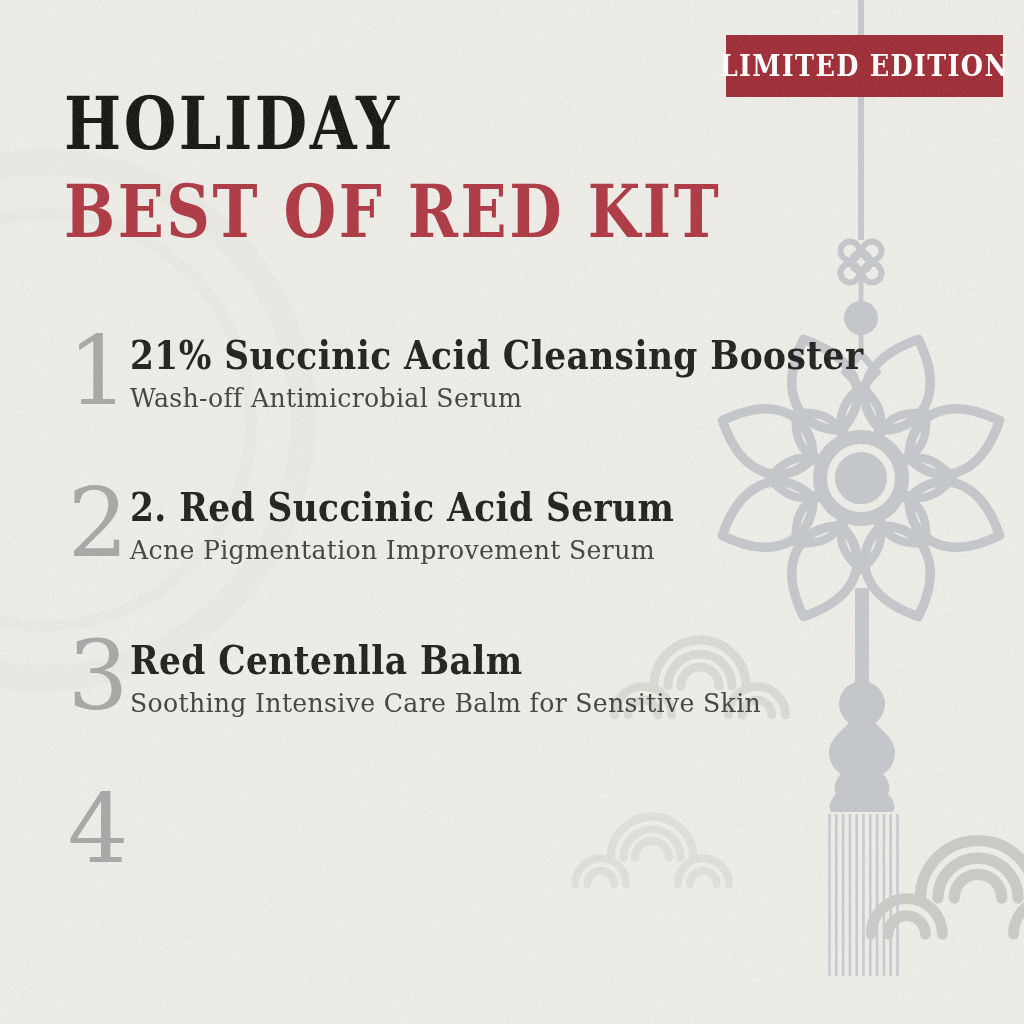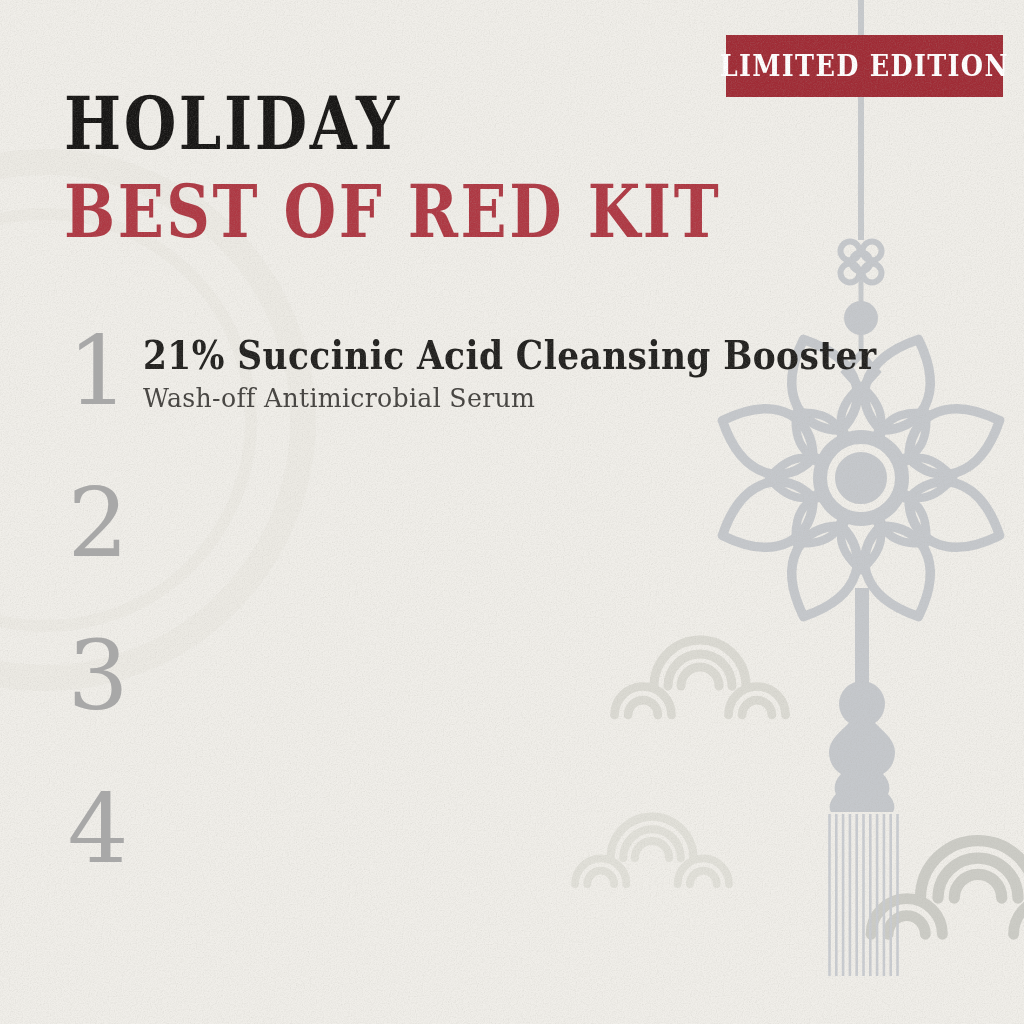--- a/index.html
+++ b/index.html
@@ -31,21 +31,21 @@
     transform:scaleX(.84);transform-origin:left top;white-space:nowrap;
   }
   .hl1{top:88px;color:#161514;}
   .hl2{top:176px;color:#AE3843;}
 
   .item{position:absolute;left:66px;z-index:2;display:flex;align-items:flex-start;}
   .num{
     width:64px;flex:0 0 64px;text-align:center;
     font-size:96px;line-height:.9;font-weight:400;color:#A8A8A8;
   }
-  .itxt{margin-left:13px;margin-top:5px;}
+  .itxt{margin-top:5px;}
   .ititle{
     font-size:40px;font-weight:700;color:#21201E;line-height:1.12;
     letter-spacing:.5px;transform:scaleX(.86);transform-origin:left top;
     white-space:nowrap;
   }
   .isub{
     margin-top:5px;font-size:26px;font-weight:400;color:#44423F;
     letter-spacing:.3px;transform:scaleX(.97);transform-origin:left top;
     white-space:nowrap;
   }
@@ -172,24 +172,32 @@
   <div class="item item1">
     <span class="num">1</span>
     <div class="itxt">
       <div class="ititle">21% Succinic Acid Cleansing Booster</div>
       <div class="isub">Wash-off Antimicrobial Serum</div>
     </div>
   </div>
 
   <div class="item item2">
     <span class="num">2</span>
+    <div class="itxt">
+      <div class="ititle">2. Red Succinic Acid Serum</div>
+      <div class="isub">Acne Pigmentation Improvement Serum</div>
+    </div>
   </div>
 
   <div class="item item3">
     <span class="num">3</span>
+    <div class="itxt">
+      <div class="ititle">Red Centenlla Balm</div>
+      <div class="isub">Soothing Intensive Care Balm for Sensitive Skin</div>
+    </div>
   </div>
 
   <div class="item item4">
     <span class="num">4</span>
   </div>
 
   <svg class="grain" width="1024" height="1024" viewBox="0 0 1024 1024">
     <filter id="grainF">
       <feTurbulence type="fractalNoise" baseFrequency="0.85" numOctaves="2" stitchTiles="stitch"></feTurbulence>
       <feColorMatrix type="matrix" values="0 0 0 0 0.42  0 0 0 0 0.41  0 0 0 0 0.38  0.55 0.55 0.55 0 -0.72"></feColorMatrix>

